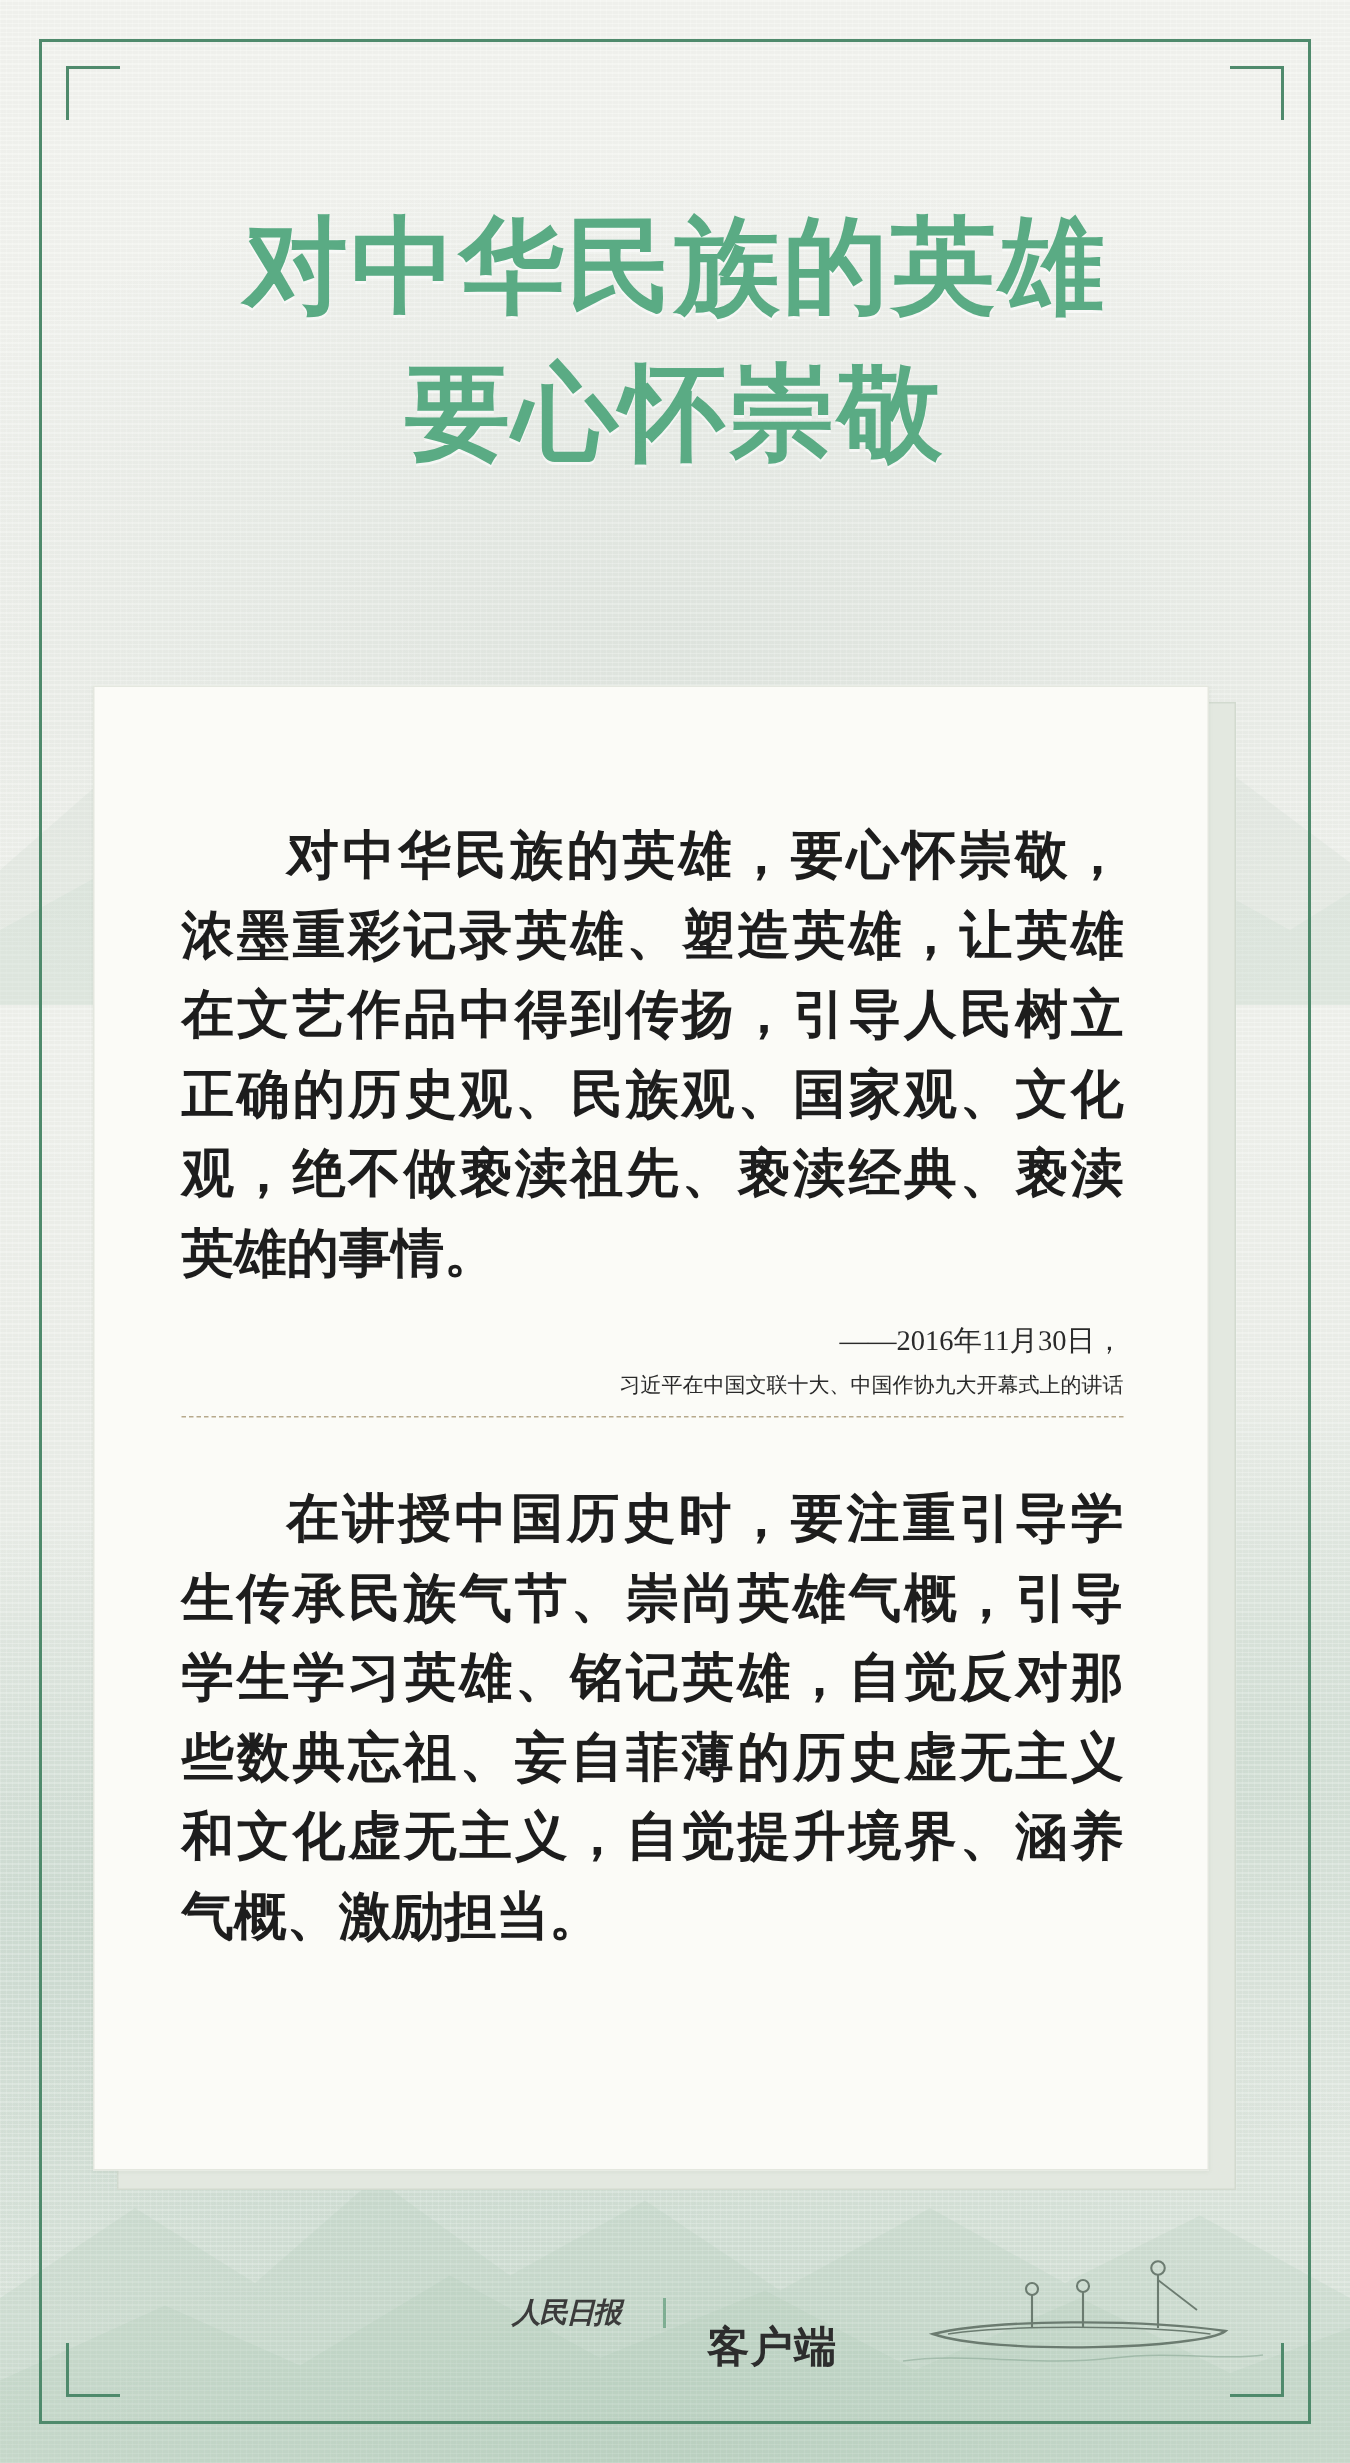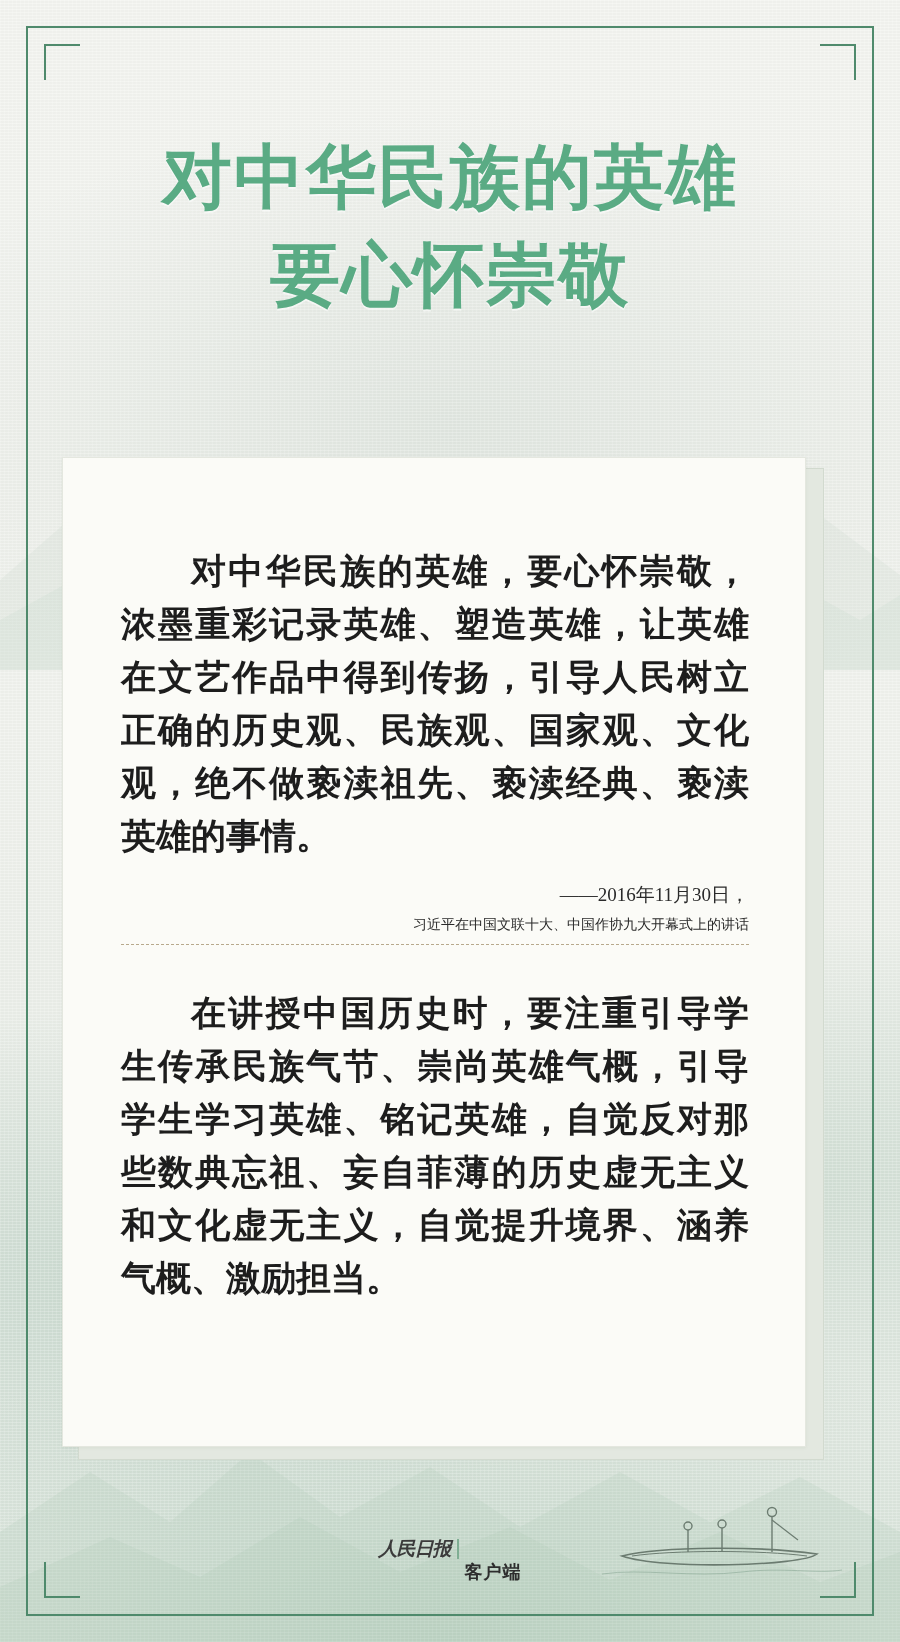--- a/index.html
+++ b/index.html
@@ -169,39 +169,39 @@
 
   
   .footer {
     position: absolute;
     left: 0;
     bottom: 58px;
     width: 900px;
     display: flex;
     align-items: center;
     justify-content: center;
-    gap: 6px;
+    gap: 28px;
   }
   .footer-logo {
     font-family: "DejaVu Serif", serif;
     font-weight: bold;
     font-size: 19px;
     color: #3b3b3b;
     font-style: italic;
     letter-spacing: -1px;
   }
   .footer-sep {
     width: 2px;
     height: 20px;
     background: #7fae93;
   }
   .footer-app {
     font-family: Liberation Mono, monospace;
     font-weight: bold;
-    font-size: 18px;
+    font-size: 28px;
     color: #2d2d2d;
     letter-spacing: 1px;
     margin-top: 46px;
   }
 </style>
 </head>
 <body>
 
 <div class="poster">
 

